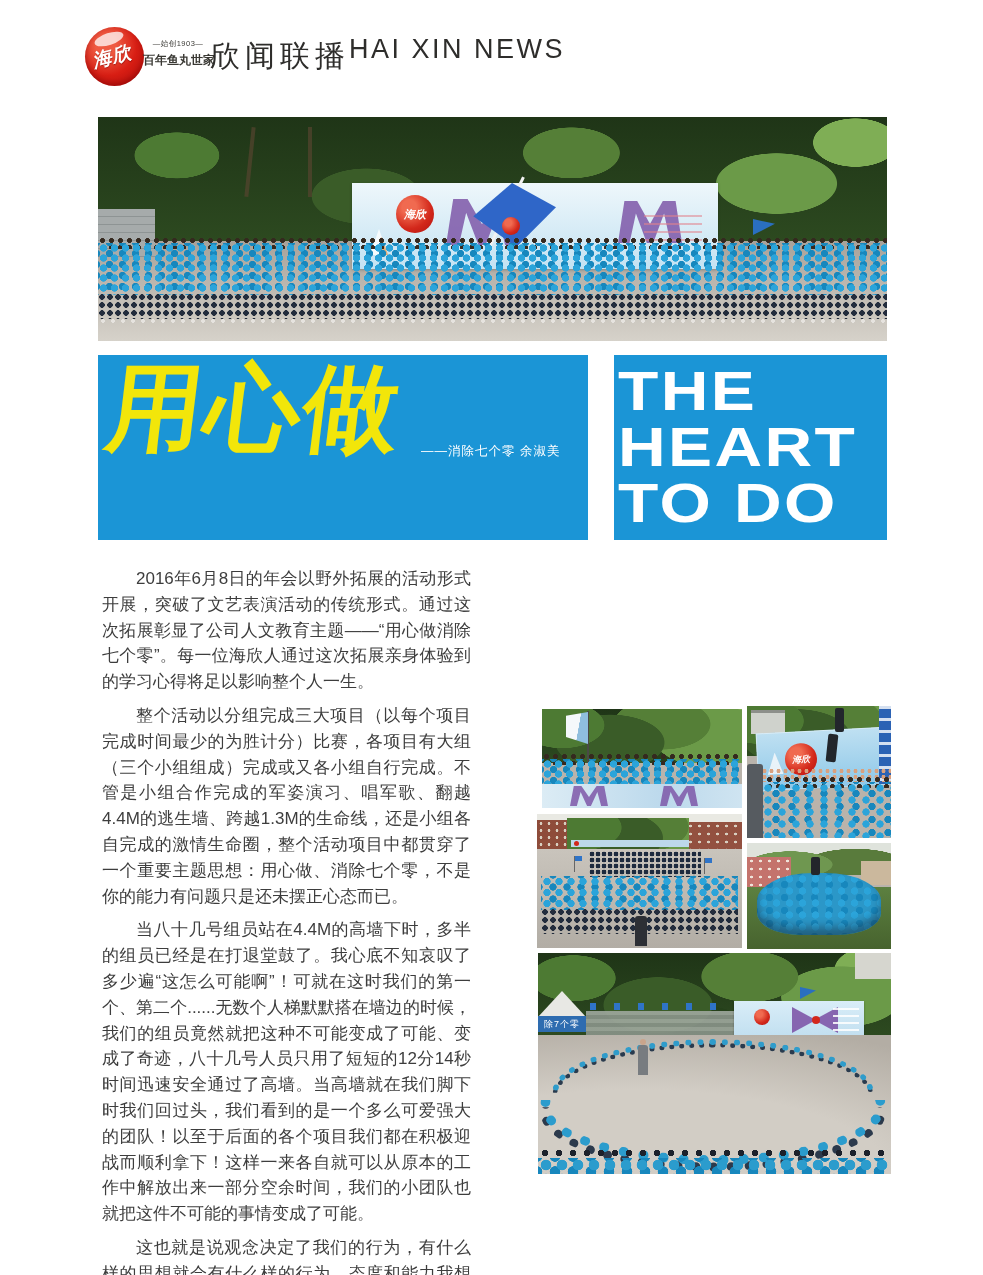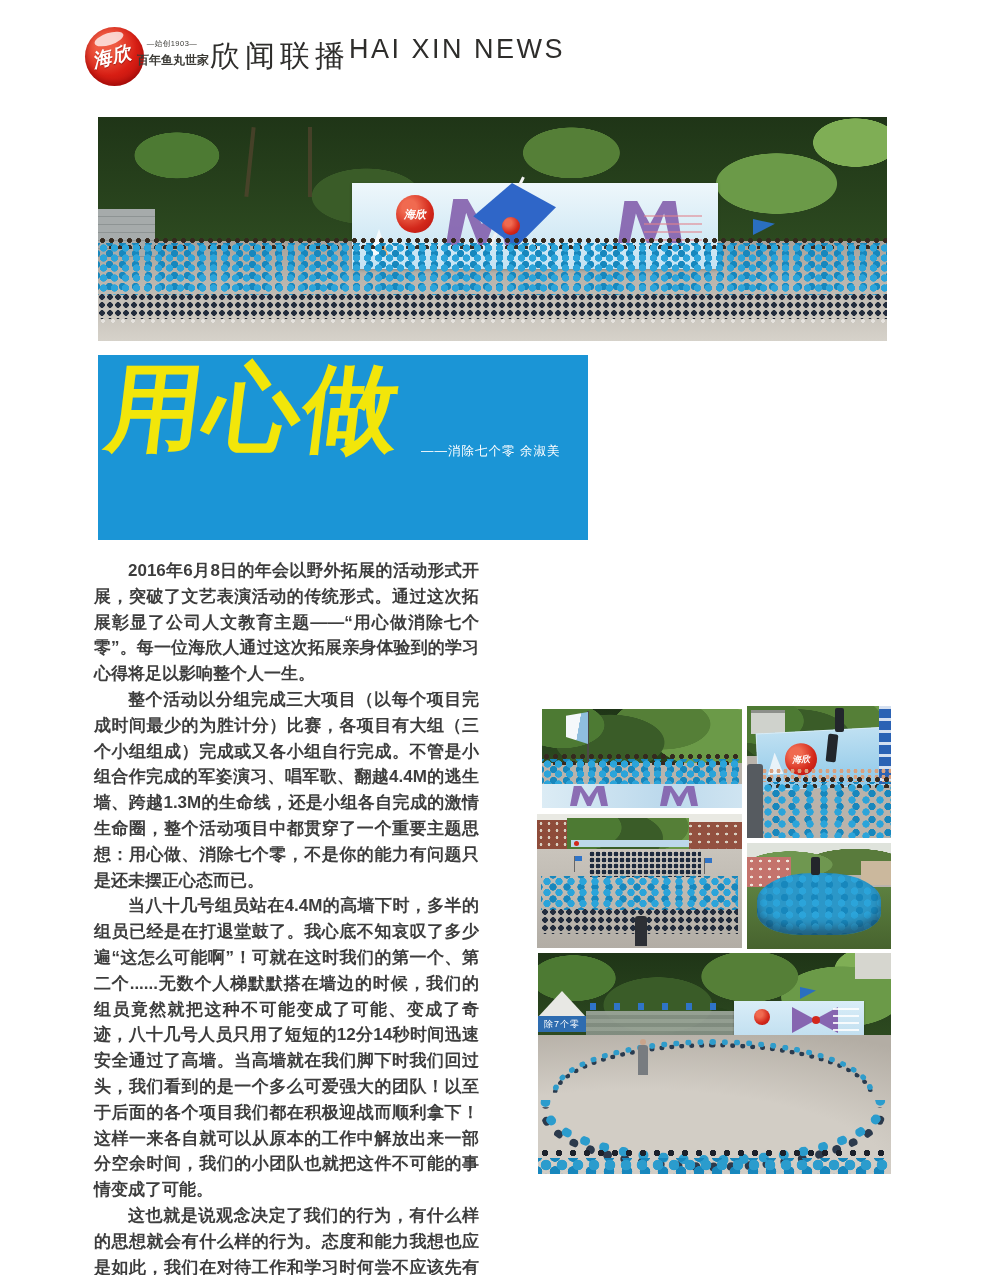--- a/index.html
+++ b/index.html
@@ -9,21 +9,21 @@
 
   
   .logo-circle { position:absolute; left:85px; top:27px; width:59px; height:59px; border-radius:50%;
     background:radial-gradient(circle at 35% 30%, #ef5a42 0 18%, #d81e14 55%, #b40d0c 100%);
     box-shadow:inset 0 -3px 6px rgba(120,0,0,.5); }
   .logo-circle .logo-script { position:absolute; left:7px; top:16px; width:46px; color:#fff;
     font-size:19px; font-weight:bold; font-style:italic; transform:rotate(-14deg); letter-spacing:1px;
     text-shadow:0 1px 1px rgba(120,0,0,.6); }
   .logo-circle::after { content:""; position:absolute; left:9px; top:6px; width:30px; height:12px;
     border-radius:50%; background:rgba(255,255,255,.75); transform:rotate(-18deg); }
-  .logo-tagline { position:absolute; left:137px; top:39px; width:70px; text-align:center; color:#3a3934; }
+  .logo-tagline { position:absolute; left:143px; top:39px; width:70px; text-align:center; color:#3a3934; }
   .logo-founded { font-size:7.5px; letter-spacing:.5px; white-space:nowrap; }
   .logo-sub { font-size:12px; font-weight:bold; margin-top:3px; white-space:nowrap; }
   .masthead-cn { position:absolute; left:210px; top:36px; font-size:30px; color:#2e2d2b; letter-spacing:5px; white-space:nowrap; }
   .masthead-en { position:absolute; left:349px; top:34px; font-size:27px; color:#2e2d2b; letter-spacing:2.5px; white-space:nowrap; }
 
   
   .photo { position:absolute; overflow:hidden; background:#b9b3ab; }
   .abs { position:absolute; }
   .foliage { background-image:
       radial-gradient(70px 38px at 10% 30%, #4d7a33 0 60%, transparent 61%),
@@ -84,21 +84,21 @@
     color:#f2e60a; transform:skewX(-7deg); letter-spacing:3px; white-space:nowrap; }
   .byline { position:absolute; left:323px; top:88px; font-size:12.5px; color:#ffffff; letter-spacing:1px; white-space:nowrap; }
   .subheadline { position:absolute; left:12px; top:103px; font-size:57px; line-height:62px; color:#ffffff; white-space:nowrap; }
   .headline-en { position:absolute; left:4px; top:8px; font-size:55px; line-height:56px; font-weight:bold; color:#ffffff;
     transform:scaleX(1.2); transform-origin:left top; letter-spacing:2px; white-space:nowrap; }
 
   
   .col { position:absolute; top:558px; font-size:17px; line-height:25.8px; color:#3d3d3d; text-align:justify; }
   #col-left { left:94px; width:385px; }
   #col-right { left:527px; width:368px; }
-  .col p { margin:0; text-indent:2em;font-weight:bold; }
+  .col p { margin:8px; text-indent:2em; }
   .col p.no-indent { text-indent:0; }
 
   
   #collage { position:absolute; left:537px; top:706px; width:354px; height:244px; }
   #c-tl { left:5px; top:3px; width:200px; height:99px; }
   #c-tr { left:210px; top:0; width:144px; height:132px; }
   #c-bl { left:0; top:108px; width:205px; height:134px; }
   #c-br { left:210px; top:137px; width:144px; height:106px; }
 
   #c-tl .tl-foliage { inset:0 0 45% 0; }
@@ -241,20 +241,23 @@
       <div class="abs dots-shirts s-shirts"></div>
       <div class="abs dots-legs s-legs"></div>
       <div class="abs s-shoes"></div>
     </div>
   </div>
 
   <div id="banner-left">
     <div class="headline-cn">用心做</div>
     <div class="byline">——消除七个零  余淑美</div>
   </div>
+  <div id="banner-right">
+    <div class="headline-en"><span>THE</span><br><span>HEART</span><br><span>TO DO</span></div>
+  </div>
 
   <div class="col" id="col-left">
     <p>2016年6月8日的年会以野外拓展的活动形式开展，突破了文艺表演活动的传统形式。通过这次拓展彰显了公司人文教育主题——“用心做消除七个零”。每一位海欣人通过这次拓展亲身体验到的学习心得将足以影响整个人一生。</p>
     <p>整个活动以分组完成三大项目（以每个项目完成时间最少的为胜计分）比赛，各项目有大组（三个小组组成）完成或又各小组自行完成。不管是小组合作完成的军姿演习、唱军歌、翻越4.4M的逃生墙、跨越1.3M的生命线，还是小组各自完成的激情生命圈，整个活动项目中都贯穿了一个重要主题思想：用心做、消除七个零，不是你的能力有问题只是还未摆正心态而已。</p>
     <p>当八十几号组员站在4.4M的高墙下时，多半的组员已经是在打退堂鼓了。我心底不知哀叹了多少遍“这怎么可能啊”！可就在这时我们的第一个、第二个......无数个人梯默默搭在墙边的时候，我们的组员竟然就把这种不可能变成了可能、变成了奇迹，八十几号人员只用了短短的12分14秒时间迅速安全通过了高墙。当高墙就在我们脚下时我们回过头，我们看到的是一个多么可爱强大的团队！以至于后面的各个项目我们都在积极迎战而顺利拿下！这样一来各自就可以从原本的工作中解放出来一部分空余时间，我们的小团队也就把这件不可能的事情变成了可能。</p>
     <p>这也就是说观念决定了我们的行为，有什么样的思想就会有什么样的行为。态度和能力我想也应是如此，我们在对待工作和学习时何尝不应该先有一个好的、端正的态度，才</p>
   </div>
 
   <div id="collage">
 

